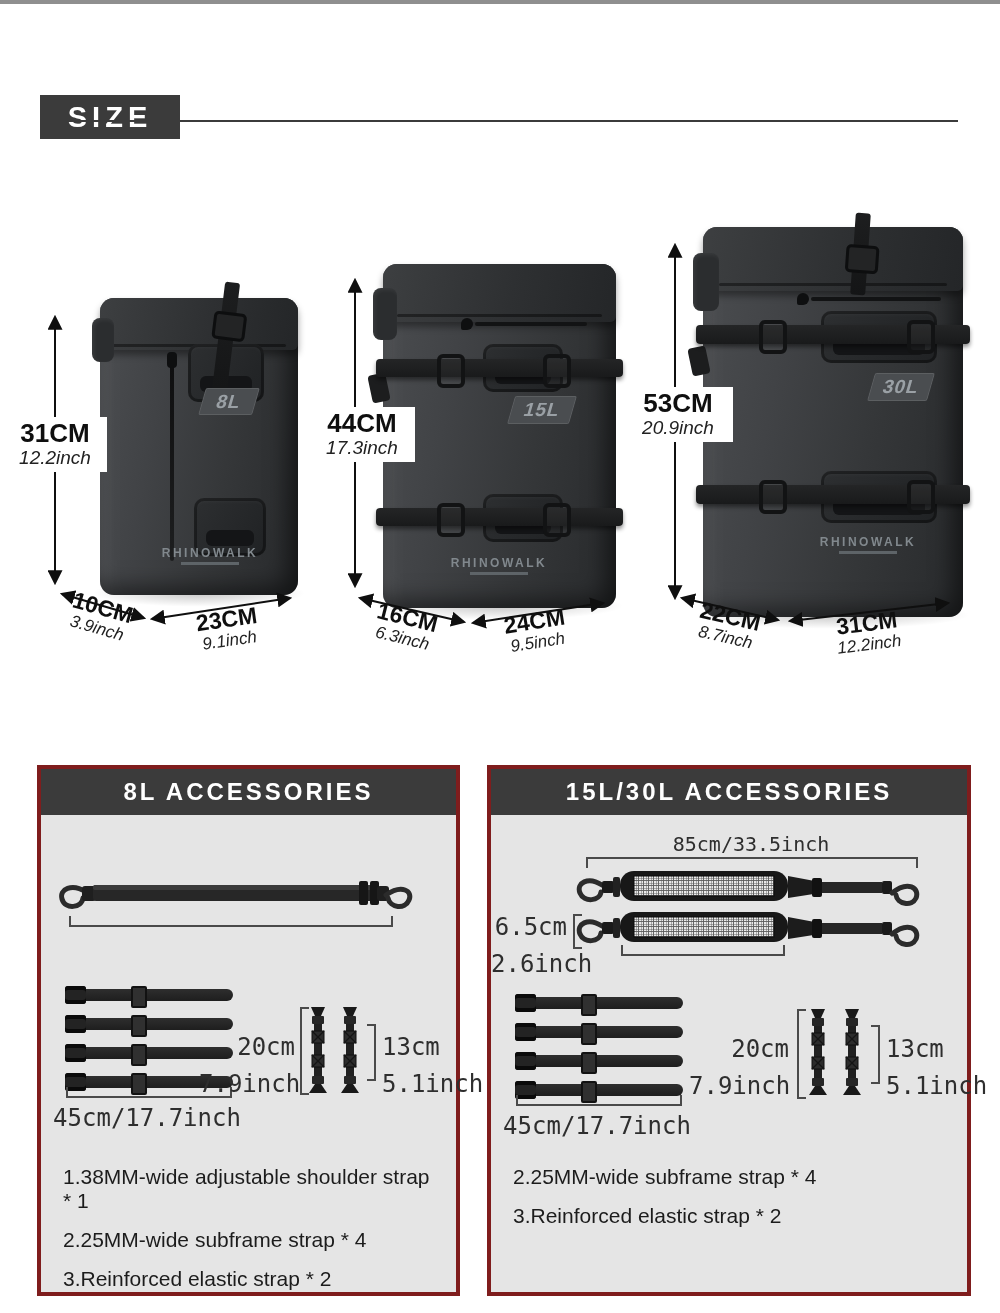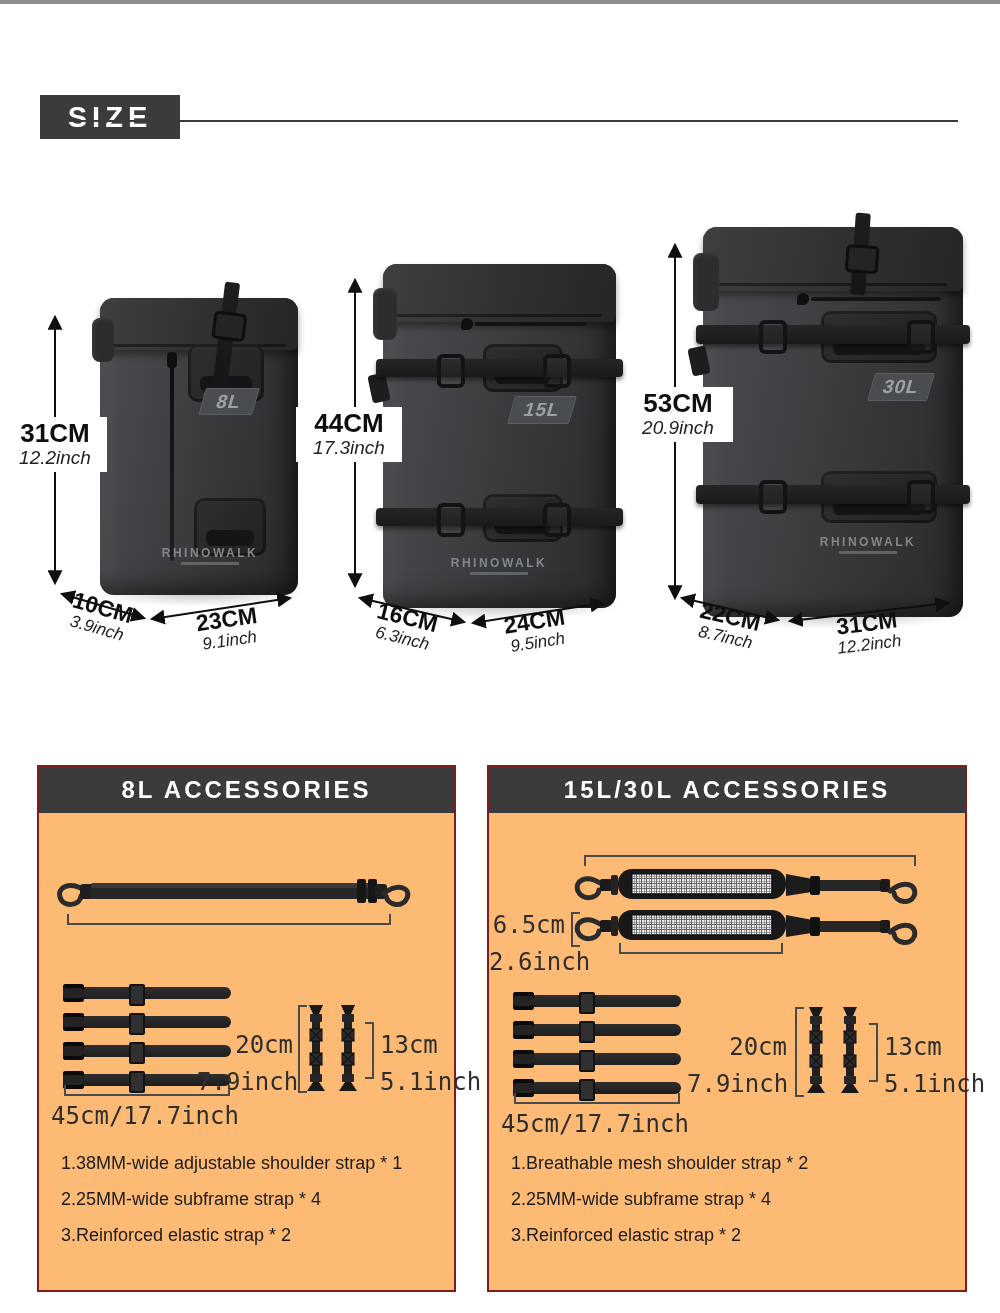--- a/index.html
+++ b/index.html
@@ -52,39 +52,39 @@
     background:linear-gradient(#242526,#191a1b); box-shadow:0 3px 4px rgba(0,0,0,.45); z-index:3; }
   .dring { position:absolute; width:20px; height:26px; border:4px solid #121314; border-radius:6px; z-index:4; background:rgba(255,255,255,.03); }
   .badge { position:absolute; transform:skewX(-16deg); background:#4a4d50; color:#9aa0a5;
     font-weight:bold; display:flex; align-items:center; justify-content:center; border-radius:2px;
     box-shadow:inset 0 0 0 1px rgba(255,255,255,.1); font-size:19px; letter-spacing:1px; z-index:4; }
   .brand { position:absolute; text-align:center; color:#81888d; font-weight:bold; font-size:12px; letter-spacing:2.5px; z-index:4; }
   .brand-bar { width:58px; height:3px; background:#5e6468; margin:2px auto 0 auto; }
   .side-nub { position:absolute; left:-13px; width:18px; height:28px; background:#1c1d1e; border-radius:4px; transform:rotate(-12deg); }
 
   
-  .panel { position:absolute; top:765px; height:523px; border:2px solid #7f1d1d; background:#fdba74; z-index:2; }
+  .panel { position:absolute; top:765px; height:523px; border:4px solid #7f1d1d; background:#e5e5e5; z-index:2; }
   .panel-header { position:absolute; left:0; right:0; top:0; height:46px; background:#3b3b3b; color:#fff;
     display:flex; align-items:center; justify-content:center; font-weight:bold; font-size:24px; letter-spacing:3px; }
   .dim { font-family:"DejaVu Sans Mono", monospace; font-size:24px; color:#2e2e2e; line-height:1.55; }
   .bkt-u { position:absolute; border-left:2px solid #4a4a4a; border-right:2px solid #4a4a4a; border-bottom:2px solid #4a4a4a; }
   .bkt-n { position:absolute; border-left:2px solid #4a4a4a; border-right:2px solid #4a4a4a; border-top:2px solid #4a4a4a; }
   .bkt-l { position:absolute; border-left:2px solid #4a4a4a; border-top:2px solid #4a4a4a; border-bottom:2px solid #4a4a4a; }
   .bkt-r { position:absolute; border-right:2px solid #4a4a4a; border-top:2px solid #4a4a4a; border-bottom:2px solid #4a4a4a; }
 
   .sub-strap { position:relative; width:150px; height:12px; margin:0 0 17px 18px;
     background:linear-gradient(#2e2e2e,#1e1e1e); border-radius:2px 6px 6px 2px; }
   .sub-strap::before { content:""; position:absolute; left:-18px; top:-3px; width:21px; height:18px;
     background:#232323; border-radius:3px; box-shadow:inset 0 4px 0 #0a0a0a, inset 0 -4px 0 #0a0a0a; }
   .sub-strap::after { content:""; position:absolute; left:48px; top:-3px; width:12px; height:18px;
     background:#303030; border:2px solid #121212; border-radius:2px; }
 
   .elastic { position:absolute; width:18px; height:86px; }
 
-  .acc-item { margin:0 0 15px 0; font-size:18px; color:#1c1c1c; }
+  .acc-item { margin:10px 0 15px 0; font-size:21px; color:#1c1c1c; }
 
   .items-block { position:absolute; }
 </style>
 </head>
 <body>
 
 <svg width="0" height="0" style="position:absolute">
   <defs>
     <pattern id="mesh" width="5" height="5" patternUnits="userSpaceOnUse">
       <rect width="5" height="5" fill="#e9e9e9"></rect>
@@ -200,21 +200,21 @@
     <line x1="473" y1="623" x2="603" y2="603" marker-start="url(#arrw)" marker-end="url(#arrw)"></line>
     <line x1="682" y1="598" x2="778" y2="620" marker-start="url(#arrw)" marker-end="url(#arrw)"></line>
     <line x1="790" y1="621" x2="948" y2="603" marker-start="url(#arrw)" marker-end="url(#arrw)"></line>
   </g>
 </svg>
 
 <div class="vdim" style="left:3px; top:417px; width:104px;">
   <div class="cm">31CM</div>
   <div class="inch">12.2inch</div>
 </div>
-<div class="vdim" style="left:296px; top:407px; width:106px;">
+<div class="vdim" style="left:309px; top:407px; width:106px;">
   <div class="cm">44CM</div>
   <div class="inch">17.3inch</div>
 </div>
 <div class="vdim" style="left:623px; top:387px; width:110px;">
   <div class="cm">53CM</div>
   <div class="inch">20.9inch</div>
 </div>
 
 <div class="rdim" style="left:55px; top:596px; width:90px; transform:rotate(16deg);">
   <div class="cm">10CM</div>
@@ -305,20 +305,21 @@
     <p class="acc-item">2.25MM-wide subframe strap * 4</p>
     <p class="acc-item">3.Reinforced elastic strap * 2</p>
   </div>
 </div>
 
 <div class="panel" style="left:487px; width:476px;">
   <div class="panel-header">
     <span>15L/30L ACCESSORIES</span>
   </div>
 
+  <div class="dim abs" style="left:95px; top:60px; width:330px; text-align:center; font-size:20px;">85cm/33.5inch</div>
   <div class="bkt-n" style="left:95px; top:88px; width:328px; height:9px;"></div>
 
   <svg class="abs" style="left:85px; top:99px;" width="345" height="38" viewBox="0 0 345 38">
     <path d="M26 17 C 12 8, 0 15, 4 25 C 8 35, 24 33, 25 24" stroke="#2b2b2b" stroke-width="5" fill="none" stroke-linecap="round"></path>
     <rect x="26" y="13" width="12" height="12" rx="2" fill="#1a1a1a"></rect>
     <rect x="37" y="9" width="7" height="20" rx="2" fill="#222"></rect>
     <rect x="44" y="3" width="168" height="30" rx="14" fill="#181818"></rect>
     <rect x="58" y="8" width="140" height="20" fill="url(#mesh)" stroke="#0a0a0a"></rect>
     <polygon points="212,8 244,14 244,25 212,30" fill="#1c1c1c"></polygon>
     <rect x="244" y="14" width="62" height="11" fill="#262626"></rect>
@@ -383,17 +384,16 @@
     <div>7.9inch</div>
   </div>
   <div class="bkt-l" style="left:306px; top:240px; width:7px; height:86px;"></div>
   <div class="bkt-r" style="left:380px; top:256px; width:7px; height:55px;"></div>
   <div class="dim abs" style="left:395px; top:262px; width:75px; text-align:left;">
     <div>13cm</div>
     <div>5.1inch</div>
   </div>
 
   <div class="items-block" style="left:22px; top:386px; width:440px;">
-    <p class="acc-item">1.Breathable mesh shoulder strap * 2</p>
     <p class="acc-item">2.25MM-wide subframe strap * 4</p>
     <p class="acc-item">3.Reinforced elastic strap * 2</p>
   </div>
 </div>
 
 </body></html>

